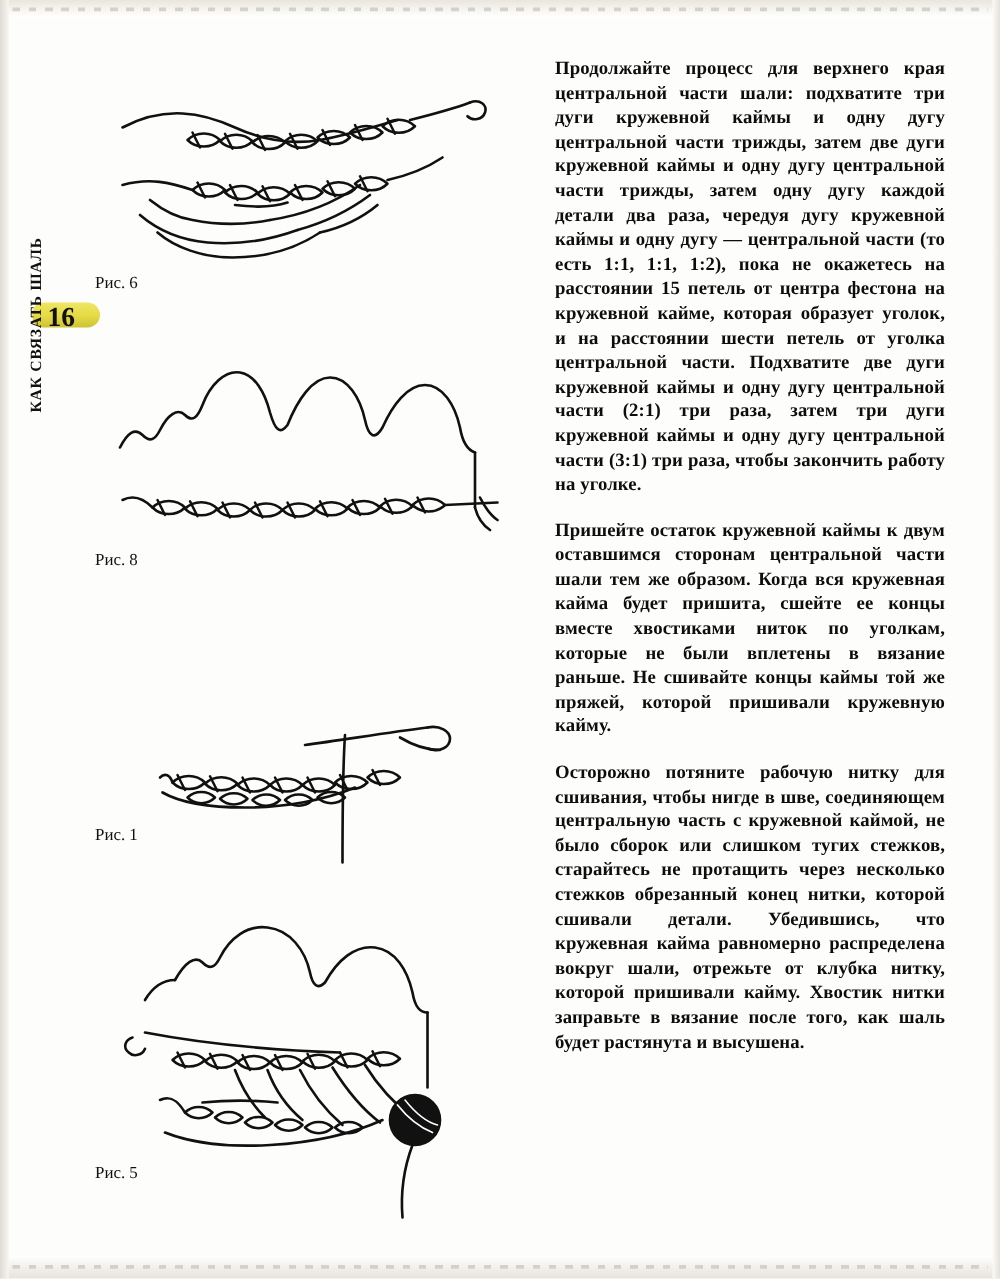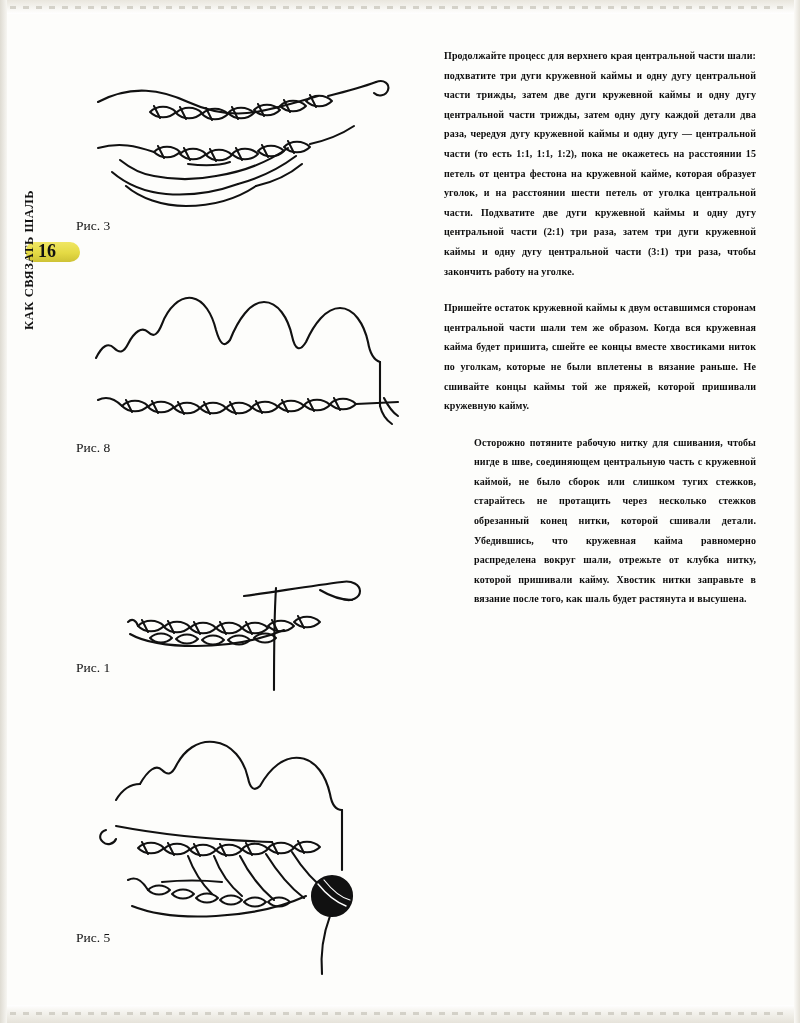--- a/index.html
+++ b/index.html
@@ -89,21 +89,21 @@
     width: 54px; height: 20px;
     background: linear-gradient(180deg,#efe55c 0%, #e3d83a 55%, #cbbf2a 100%);
     border-radius: 10px 12px 12px 10px;
     opacity: .95;
   }
   .pagenum {
     position: absolute;
     left: 12px; top: 3px;
     font-family: "Liberation Serif", serif;
     font-weight: bold;
-    font-size: 18px;
+    font-size: 22px;
     color: #111;
   }
 
   
   .figures {
     position: absolute;
     left: 52px;
     top: 40px;
     width: 372px;
     height: 940px;
@@ -121,30 +121,30 @@
 
   
   .textcol {
     position: absolute;
     left: 444px;
     top: 46px;
     width: 312px;
   }
   .para {
     font-family: "Liberation Serif", serif;
-    font-size: 10px;
+    font-size: 15px;
     line-height: 19.6px;
     color: #0d0d0d;
     text-align: justify;
     margin: 0 0 17px 0;
     font-weight: 600;
     letter-spacing: .1px;
     -webkit-font-smoothing: none;
   }
-  .para:last-child { margin-bottom: 0; margin-left: 30px; }
+  .para:last-child { margin-bottom: 0; }
 </style>
 </head>
 <body>
 
 <div id="page">
 
   <div class="edge-top"></div>
   <div class="edge-bottom"></div>
   <div class="edge-left"></div>
   <div class="edge-right"></div>
@@ -194,21 +194,21 @@
 
         <path d="M28 104 C38 112, 48 118, 62 120 C82 124, 104 124, 124 120"></path>
         <path d="M20 116 C34 128, 52 136, 74 138 C98 140, 124 136, 146 128"></path>
         <path d="M34 130 C48 142, 70 150, 94 150 C122 150, 146 142, 164 130"></path>
         <path d="M124 120 C150 116, 176 106, 196 92"></path>
         <path d="M146 128 C168 122, 188 112, 204 100"></path>
         <path d="M164 130 C182 126, 198 118, 210 108"></path>
         <path d="M96 108 C112 110, 126 110, 138 106"></path>
       </svg>
     </div>
-    <div class="fig-cap" style="left:24px; top:178px;">Рис. 3</div>
+    <div class="fig-cap" style="left:24px; top:178px;">Рис. 6</div>
 
     <div class="fig" style="left:40px; top:240px;">
       <svg width="310" height="150" viewBox="0 0 310 150" fill="none" stroke="#111" stroke-width="2.1" stroke-linecap="round" stroke-linejoin="round">
 
         <path d="M4 78 C10 66, 16 62, 22 68 C28 74, 32 72, 36 64 C42 52, 50 46, 56 52 C62 58, 66 54, 70 44
                  C76 28, 88 16, 100 18 C112 20, 120 34, 124 50 C128 64, 132 68, 138 60
                  C146 40, 158 22, 172 22 C186 22, 196 38, 200 56 C203 70, 208 72, 214 62
                  C222 44, 234 28, 248 28 C262 28, 272 44, 276 62 C278 74, 282 80, 288 82"></path>
         <path d="M288 82 L288 126"></path>
 

